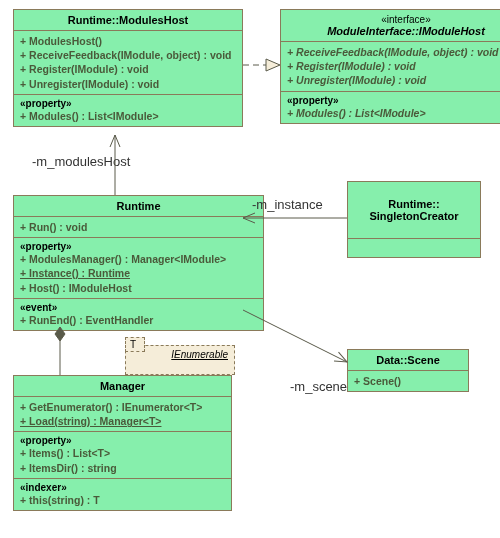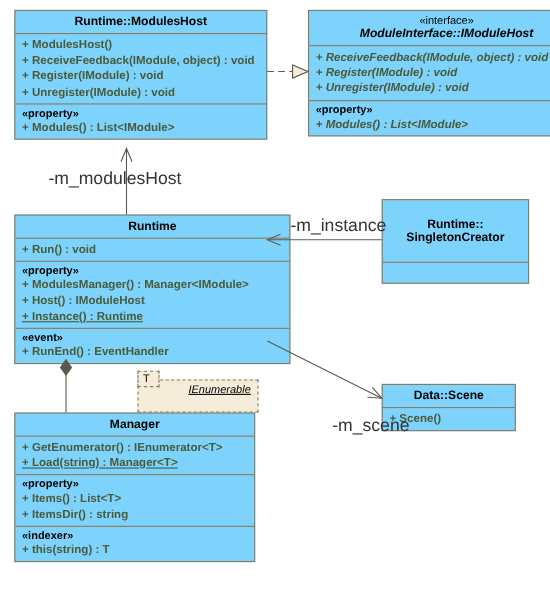--- a/index.html
+++ b/index.html
@@ -7,21 +7,21 @@
     padding: 0;
     background: #fff;
     font-family: Arial, sans-serif;
     font-size: 11px;
     width: 500px;
     height: 538px;
     position: relative;
   }
   .class-box {
     position: absolute;
-    background: #7dd3fc;
+    background: #86efac;
     border: 1px solid #8a7a5a;
     box-sizing: border-box;
   }
   .class-header {
     text-align: center;
     padding: 4px 6px;
     border-bottom: 1px solid #8a7a5a;
     font-weight: bold;
   }
   .class-header .stereo {
@@ -50,24 +50,23 @@
   .underline { text-decoration: underline; }
   .italic { font-style: italic; }
   svg.overlay {
     position: absolute;
     left: 0; top: 0;
     width: 500px; height: 538px;
     pointer-events: none;
   }
   .edge-label {
     position: absolute;
-    font-size: 16px;
+    font-size: 13px;
     color: #333;
     background: transparent;
-    margin-left: 12px;
   }
   .dashed-box {
     position: absolute;
     border: 1px dashed #8a7a5a;
     background: #f5edd9;
     box-sizing: border-box;
     padding: 3px 6px;
     text-align: right;
     font-style: italic;
     font-size: 10px;
@@ -120,22 +119,22 @@
 <div class="class-box" style="left:13px; top:195px; width:251px;">
   <div class="class-header">
     <span class="name">Runtime</span>
   </div>
   <div class="section bordered">
     <div class="row">+  Run() : void</div>
   </div>
   <div class="section bordered">
     <div class="stereo">«property»</div>
     <div class="row">+  ModulesManager() : Manager&lt;IModule&gt;</div>
+    <div class="row underline">+  Instance() : Runtime</div>
     <div class="row">+  Host() : IModuleHost</div>
-    <div class="row underline">+  Instance() : Runtime</div>
   </div>
   <div class="section">
     <div class="stereo">«event»</div>
     <div class="row">+  RunEnd() : EventHandler</div>
   </div>
 </div>
 
 <div class="class-box" style="left:347px; top:181px; width:134px;">
   <div class="class-header" style="white-space:pre-line;">
     <span class="name">Runtime::

